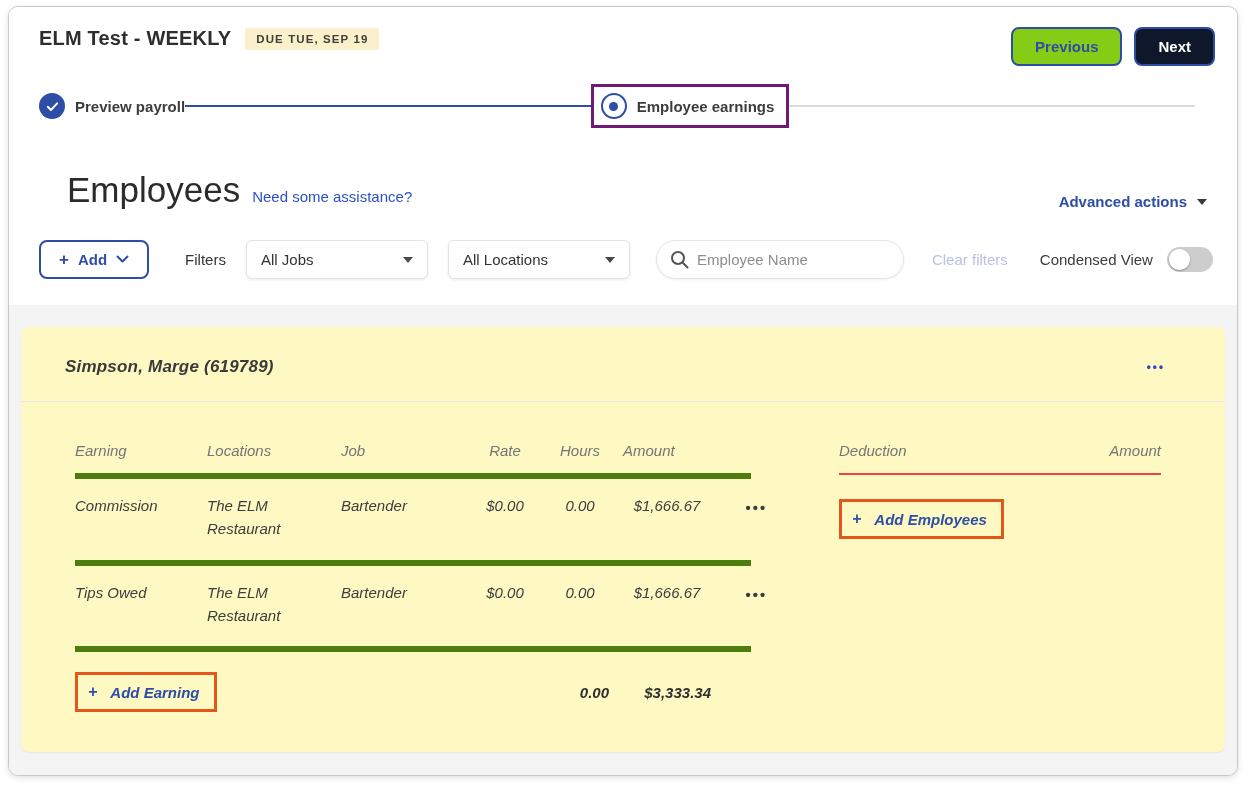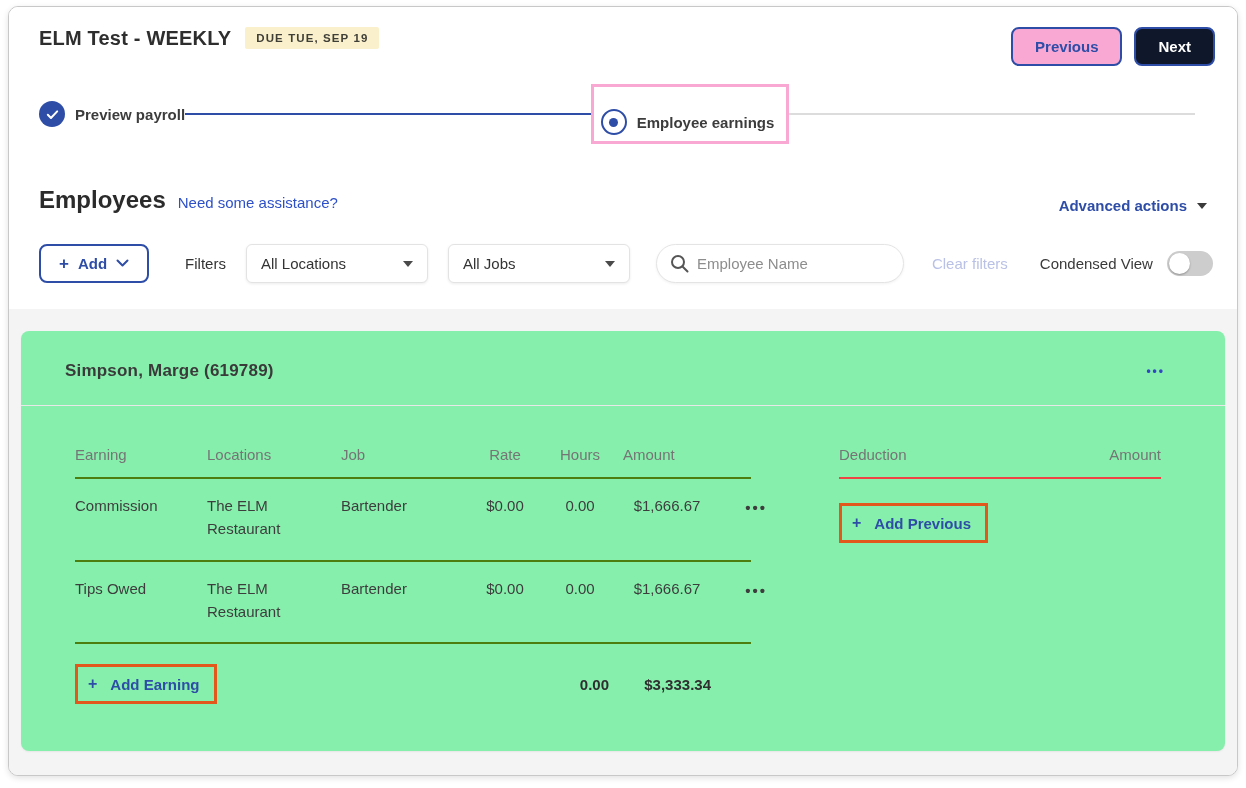--- a/index.html
+++ b/index.html
@@ -11,53 +11,53 @@
     background:#fff; border:1px solid #c8c8c8; border-radius:10px;
     box-shadow:0 2px 6px rgba(0,0,0,.12); overflow:hidden;
     display:flex; flex-direction:column;
   }
 
   
   .top { background:#fff; padding:14px 22px 0 22px; }
 
   .header-row { display:flex; justify-content:space-between; align-items:flex-start; }
   .date-range { font-size:12px; color:#5c5c5c; letter-spacing:.3px; margin-left:8px; }
-  .title-line { display:flex; align-items:flex-start; gap:14px; margin:6px 0 0 8px; }
+  .title-line { display:flex; align-items:flex-end; gap:14px; margin:6px 0 0 8px; }
   .payroll-title { font-size:20px; font-weight:bold; color:#2e2e2e; letter-spacing:.2px; }
   .due-badge { background:#faf1cc; color:#3f3e37; font-size:11.5px; font-weight:bold;
     letter-spacing:1.1px; padding:5px 11px; border-radius:2px; }
 
   .header-buttons { display:flex; gap:12px; margin-top:6px; }
   .btn { font-size:15px; font-weight:bold; border-radius:8px; padding:9px 22px; cursor:pointer;
     font-family:inherit; }
-  .btn-outline { background:#f9a8d4; color:#2e4da7; border:2px solid #2e4da7; }
+  .btn-outline { background:#84cc16; color:#2e4da7; border:2px solid #2e4da7; }
   .btn-solid { background:#0f172a; color:#fff; border:2px solid #2e4da7; }
 
   
   .stepper { display:flex; align-items:center; margin:18px 16px 0 8px; padding-right:4px; }
   .step { display:flex; align-items:center; gap:10px; }
   .step-label { font-size:15px; font-weight:bold; color:#3c3c3c; white-space:nowrap; }
   .circle { width:26px; height:26px; border-radius:50%; flex:0 0 auto;
     display:flex; align-items:center; justify-content:center; }
   .circle.done { background:#2e4da7; }
   .circle.current { background:#fff; border:2px solid #2e4da7; position:relative; }
   .circle.current::after { content:""; width:9px; height:9px; border-radius:50%;
     background:#2e4da7; }
   .circle.todo { background:#fff; border:2px solid #d9d9d9; }
   .connector { height:2px; flex:1 1 auto; }
   .connector.blue { background:#2e4da7; }
   .connector.gray { background:#dcdcdc; }
-  .hl-box { border:3px solid #f9a8d4; padding:22px 12px 6px 7px; display:flex;
+  .hl-box { border:3px solid #701a75; padding:6px 12px 6px 7px; display:flex;
     align-items:center; gap:10px; }
 
   
   .employees-head { display:flex; justify-content:space-between; align-items:flex-end;
     margin:42px 8px 0 8px; }
   .employees-title-wrap { display:flex; align-items:baseline; gap:12px; }
-  .employees-title { font-size:24px; color:#2b2b2b; font-weight:bold; }
+  .employees-title { font-size:35px; color:#2b2b2b; font-weight:normal;margin-left:28px; }
   .assist-link { font-size:15px; color:#2d50c8; cursor:pointer; }
   .advanced-actions { font-size:15px; font-weight:bold; color:#2e4da7; cursor:pointer;
     display:flex; align-items:center; gap:10px; }
   .caret-down { width:0; height:0; border-left:5px solid transparent;
     border-right:5px solid transparent; border-top:6px solid #3a3a3a; }
   .subtitle { font-size:15px; color:#5f5f5f; margin:10px 8px 0 8px; }
 
   
   .toolbar { display:flex; align-items:center; margin:30px 0 26px 8px; }
   .add-btn { display:flex; align-items:center; gap:9px; background:#fff;
@@ -80,37 +80,37 @@
   .search-icon { position:absolute; left:14px; top:10px; }
   .clear-filters { font-size:15px; color:#b9c1e6; margin-left:28px; }
   .condensed-label { font-size:15px; color:#3a3a3a; margin-left:32px; }
   .toggle { width:46px; height:25px; background:#cdcdcd; border-radius:13px;
     margin-left:14px; position:relative; cursor:pointer; flex:0 0 auto; }
   .toggle .knob { position:absolute; left:2px; top:2px; width:21px; height:21px;
     background:#fff; border-radius:50%; box-shadow:0 1px 2px rgba(0,0,0,.3); }
 
   
   .content { flex:1 1 auto; background:#f4f4f5; padding:22px 12px 0 12px; }
-  .card { background:#86efac; border-radius:8px; box-shadow:0 1px 2px rgba(0,0,0,.06);
-    min-height:420px; }
+  .card { background:#fef9c3; border-radius:8px; box-shadow:0 1px 2px rgba(0,0,0,.06);
+    min-height:420px;font-style:italic; }
   .card-header { display:flex; justify-content:space-between; align-items:center;
     padding:30px 60px 24px 44px; }
   .employee-name { font-size:17px; font-weight:bold; color:#3a3a3a; letter-spacing:.2px; }
   .ellipsis-menu { color:#3347c4; font-size:12px; font-weight:bold; letter-spacing:2px;
     cursor:pointer; }
   .card-divider { height:1px; background:#e8e8e8; }
 
   .card-body { display:flex; justify-content:space-between; padding:40px 64px 30px 54px; }
 
   
   .etable { width:676px; }
   .erow { display:grid;
     grid-template-columns:118px 120px 118px 64px 58px 88px 42px;
     column-gap:14px; align-items:start; padding:15px 0 19px 0;
-    border-bottom:2px solid #4d7c0f; }
+    border-bottom:6px solid #4d7c0f; }
   .erow.head { padding:0 0 14px 0; }
   .erow.foot { border-bottom:none; padding:20px 0 10px 0; align-items:center; }
   .hcell { font-size:15px; color:#757575; }
   .cell { font-size:15px; color:#3d3d3d; line-height:1.55; }
   .num { text-align:center; }
   .cell.menu { text-align:right; padding-top:2px; }
   .total { font-size:15px; font-weight:bold; color:#2f2f2f; text-align:right; }
 
   .add-link { display:inline-flex; align-items:center; gap:13px; cursor:pointer; }
   .add-link .plus { color:#2e4da7; font-size:16px; font-weight:bold; }
@@ -178,25 +178,25 @@
     <div class="toolbar">
       <button class="add-btn">
         <span class="plus">+</span>
         <span class="lbl">Add</span>
         <svg width="13" height="9">
             <path d="M1.5 1.5l5 5 5-5" stroke="#2e4da7" stroke-width="2" fill="none" stroke-linecap="round" stroke-linejoin="round"></path>
           </svg>
       </button>
       <span class="filters-label">Filters</span>
       <div class="select">
+        <span class="val">All Jobs</span>
+        <span class="caret-down"></span>
+      </div>
+      <div class="select">
         <span class="val">All Locations</span>
-        <span class="caret-down"></span>
-      </div>
-      <div class="select">
-        <span class="val">All Jobs</span>
         <span class="caret-down"></span>
       </div>
       <div class="search-wrap">
         <svg class="search-icon" width="19" height="19">
           <circle cx="8" cy="8" r="6" stroke="#555" stroke-width="2" fill="none"></circle>
           <line x1="12.5" y1="12.5" x2="17.5" y2="17.5" stroke="#555" stroke-width="2" stroke-linecap="round"></line>
         </svg>
         <input class="search-input" type="text" placeholder="Employee Name" style="">
       </div>
       <span class="clear-filters">Clear filters</span>
@@ -266,21 +266,21 @@
 
         <div class="dpanel">
           <div class="drow-head">
             <span class="hcell">Deduction</span>
             <span class="hcell">Amount</span>
           </div>
           <div class="add-wrap">
             <span class="hl-box-inline">
               <span class="add-link">
                 <span class="plus">+</span>
-                <span class="lbl">Add Previous</span>
+                <span class="lbl">Add Employees</span>
               </span>
             </span>
           </div>
         </div>
 
       </div>
     </div>
   </div>
 </div>
 

